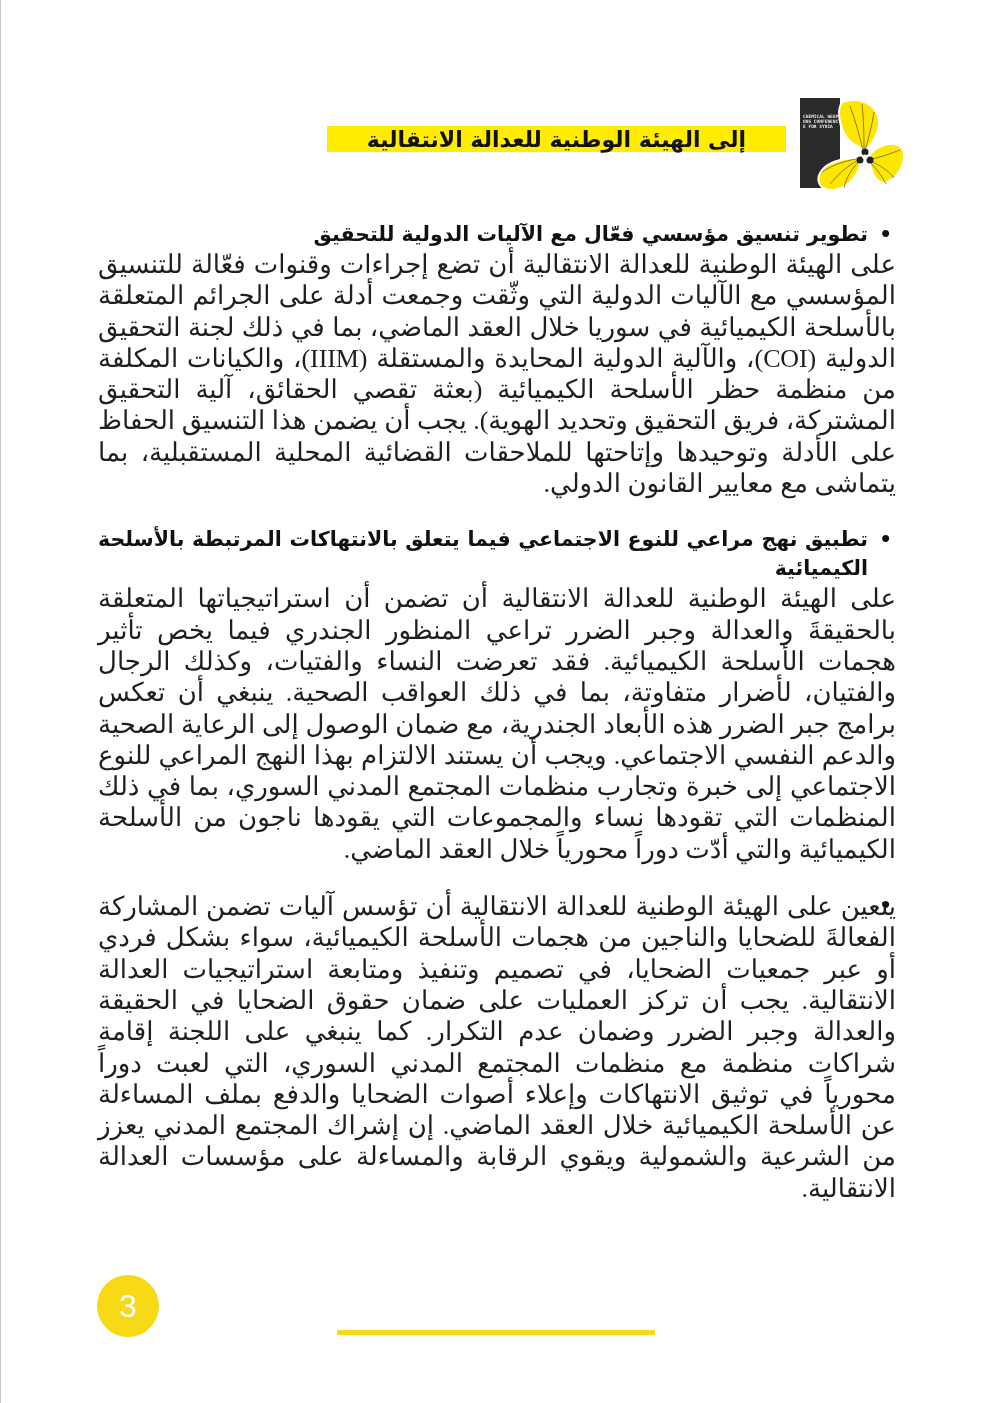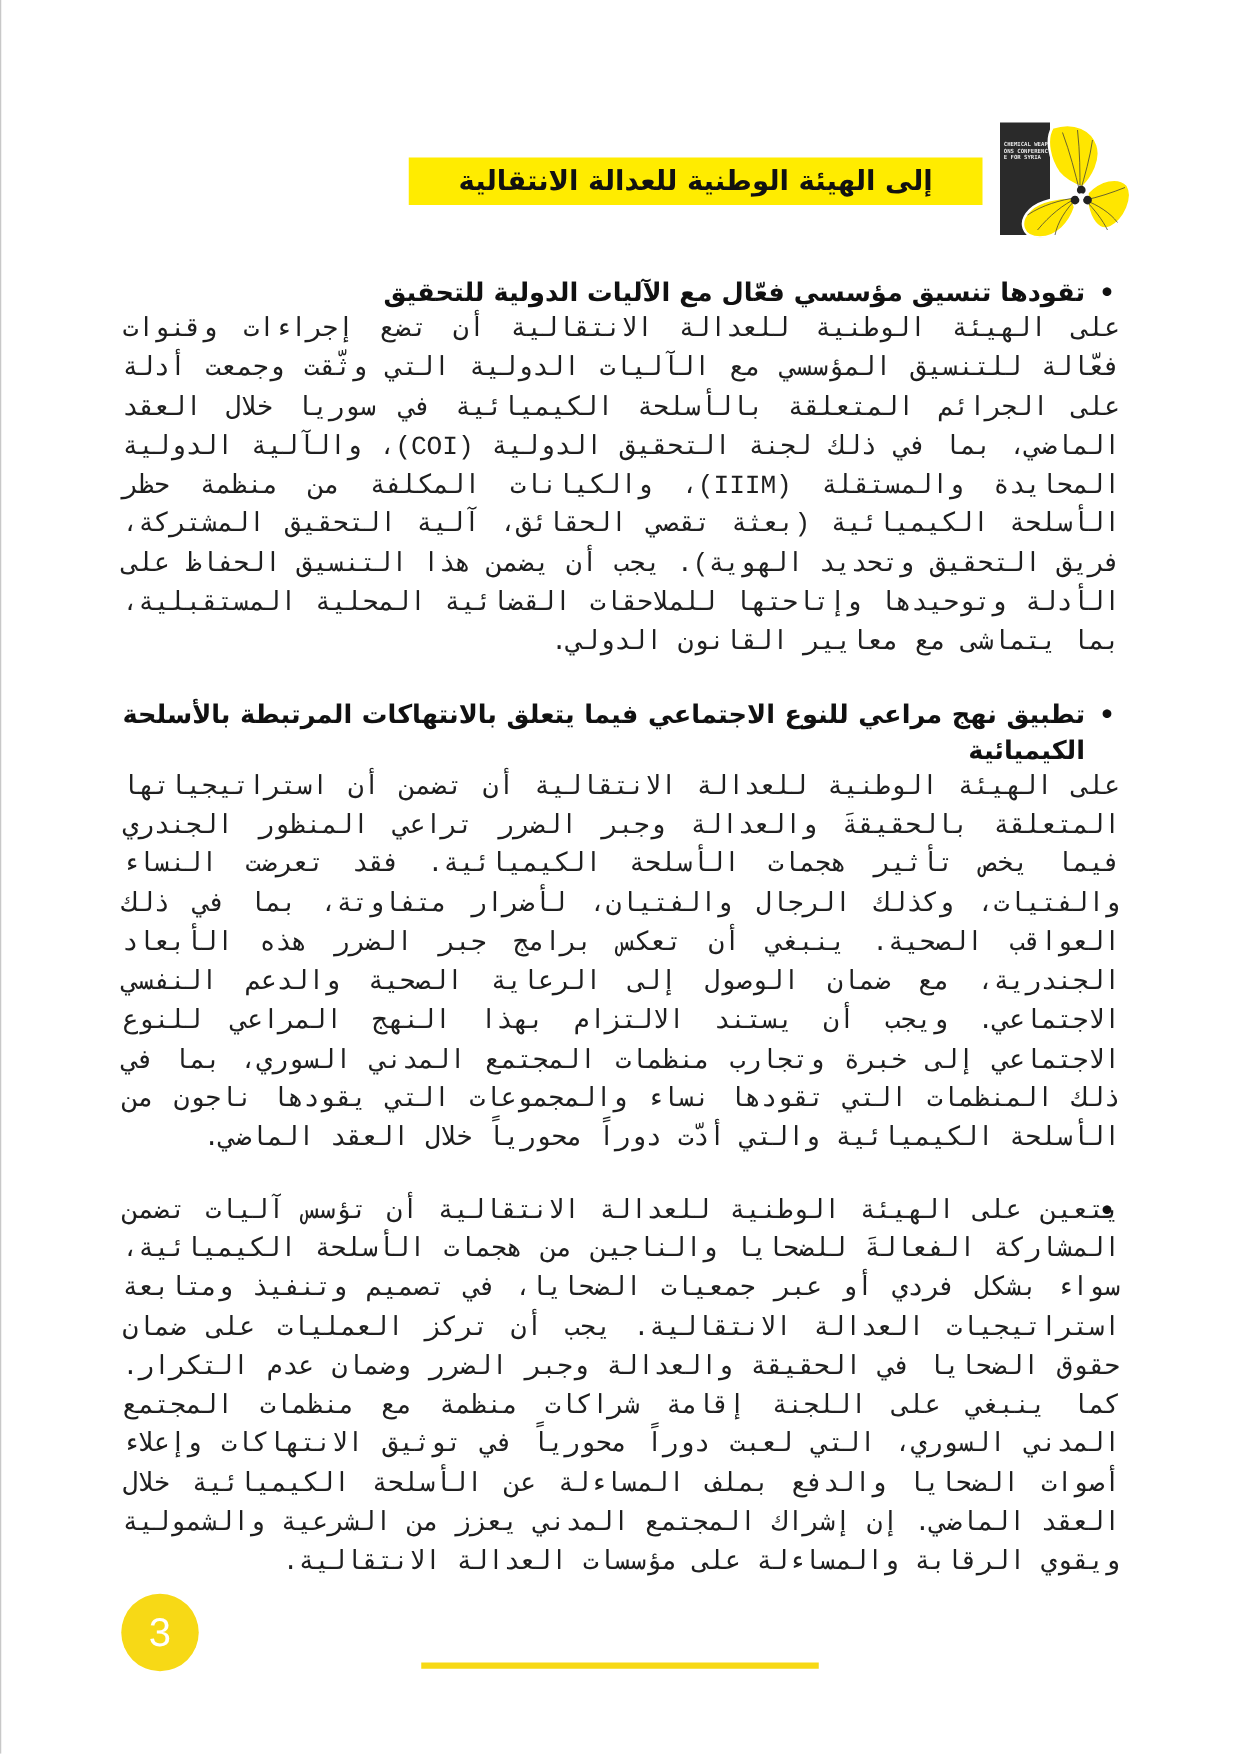--- a/index.html
+++ b/index.html
@@ -20,21 +20,21 @@
       left: 0; top: 0;
       width: 1px; height: 1403px;
       background: #c8c8c8;
     }
     
     .header-band {
       position: absolute;
       left: 327px;
       top: 126px;
       width: 459px;
-      height: 38px;
+      height: 26px;
       background: #ffec00;
       display: flex;
       align-items: center;
       justify-content: center;
       direction: rtl;
     }
     .header-title {
       font-family: "DejaVu Sans", sans-serif;
       font-weight: bold;
       font-size: 22px;
@@ -94,23 +94,23 @@
       color: #111;
     }
     .bullet {
       position: absolute;
       right: 4px;
       top: 0;
       font-size: 20px;
       line-height: 29px;
     }
     .section-body {
-      font-family: Liberation Mono, monospace;
+      font-family: Liberation Serif, serif;
       font-weight: normal;
-      font-size: 21px;
+      font-size: 26px;
       line-height: 31.3px;
       text-align: justify;
       text-align-last: right;
       color: #1f1f1f;
       letter-spacing: -0.1px;
     }
 
     
     .page-number {
       position: absolute;
@@ -173,21 +173,21 @@
     <circle cx="60" cy="62" r="3.5" fill="#222"></circle>
     <circle cx="70" cy="62" r="3.5" fill="#222"></circle>
     <circle cx="65" cy="59" r="2.5" fill="#ffffff"></circle>
   </svg>
 </div>
 
 <div class="content">
   <div class="section">
     <div class="section-heading">
       <span class="bullet">•</span>
-      <span>تقودها تنسيق مؤسسي فعّال مع الآليات الدولية للتحقيق</span>
+      <span>تطوير تنسيق مؤسسي فعّال مع الآليات الدولية للتحقيق</span>
     </div>
     <div class="section-body">على الهيئة الوطنية للعدالة الانتقالية أن تضع إجراءات وقنوات فعّالة للتنسيق المؤسسي مع الآليات الدولية التي وثّقت وجمعت أدلة على الجرائم المتعلقة بالأسلحة الكيميائية في سوريا خلال العقد الماضي، بما في ذلك لجنة التحقيق الدولية (COI)، والآلية الدولية المحايدة والمستقلة (IIIM)، والكيانات المكلفة من منظمة حظر الأسلحة الكيميائية (بعثة تقصي الحقائق، آلية التحقيق المشتركة، فريق التحقيق وتحديد الهوية). يجب أن يضمن هذا التنسيق الحفاظ على الأدلة وتوحيدها وإتاحتها للملاحقات القضائية المحلية المستقبلية، بما يتماشى مع معايير القانون الدولي.</div>
   </div>
 
   <div class="section">
     <div class="section-heading">
       <span class="bullet">•</span>
       <span>تطبيق نهج مراعي للنوع الاجتماعي فيما يتعلق بالانتهاكات المرتبطة بالأسلحة الكيميائية</span>
     </div>
     <div class="section-body">على الهيئة الوطنية للعدالة الانتقالية أن تضمن أن استراتيجياتها المتعلقة بالحقيقةَ والعدالة وجبر الضرر تراعي المنظور الجندري فيما يخص تأثير هجمات الأسلحة الكيميائية. فقد تعرضت النساء والفتيات، وكذلك الرجال والفتيان، لأضرار متفاوتة، بما في ذلك العواقب الصحية. ينبغي أن تعكس برامج جبر الضرر هذه الأبعاد الجندرية، مع ضمان الوصول إلى الرعاية الصحية والدعم النفسي الاجتماعي. ويجب أن يستند الالتزام بهذا النهج المراعي للنوع الاجتماعي إلى خبرة وتجارب منظمات المجتمع المدني السوري، بما في ذلك المنظمات التي تقودها نساء والمجموعات التي يقودها ناجون من الأسلحة الكيميائية والتي أدّت دوراً محورياً خلال العقد الماضي.</div>

